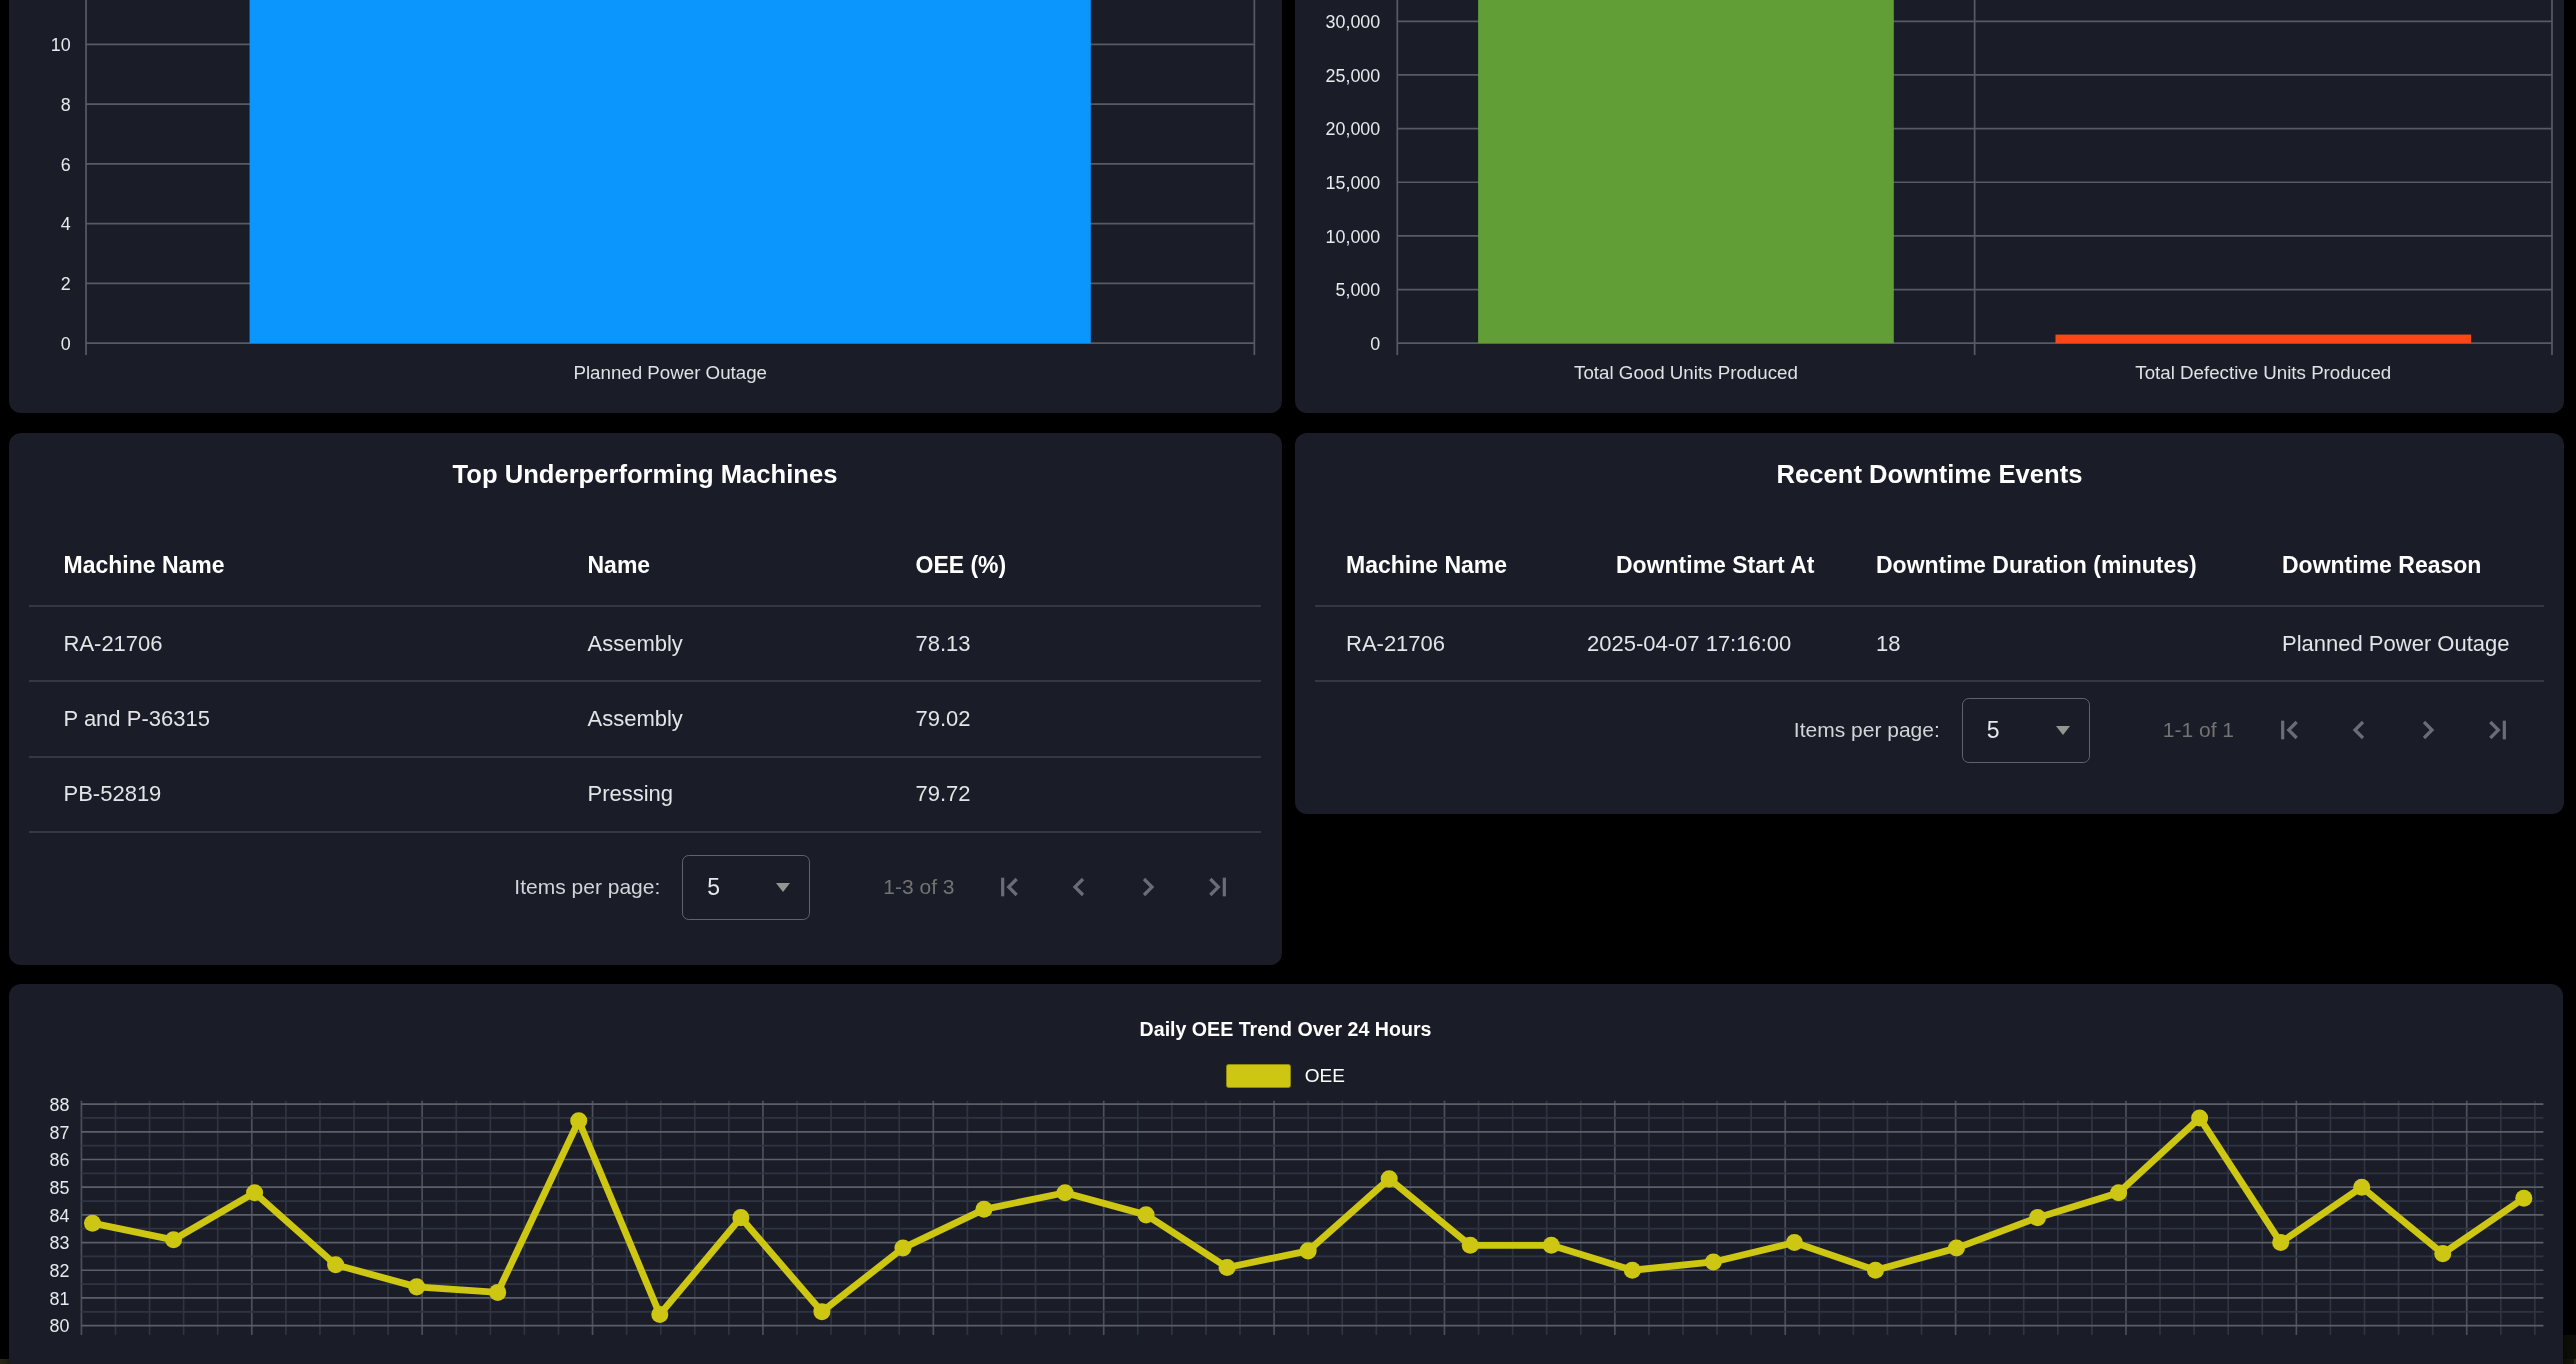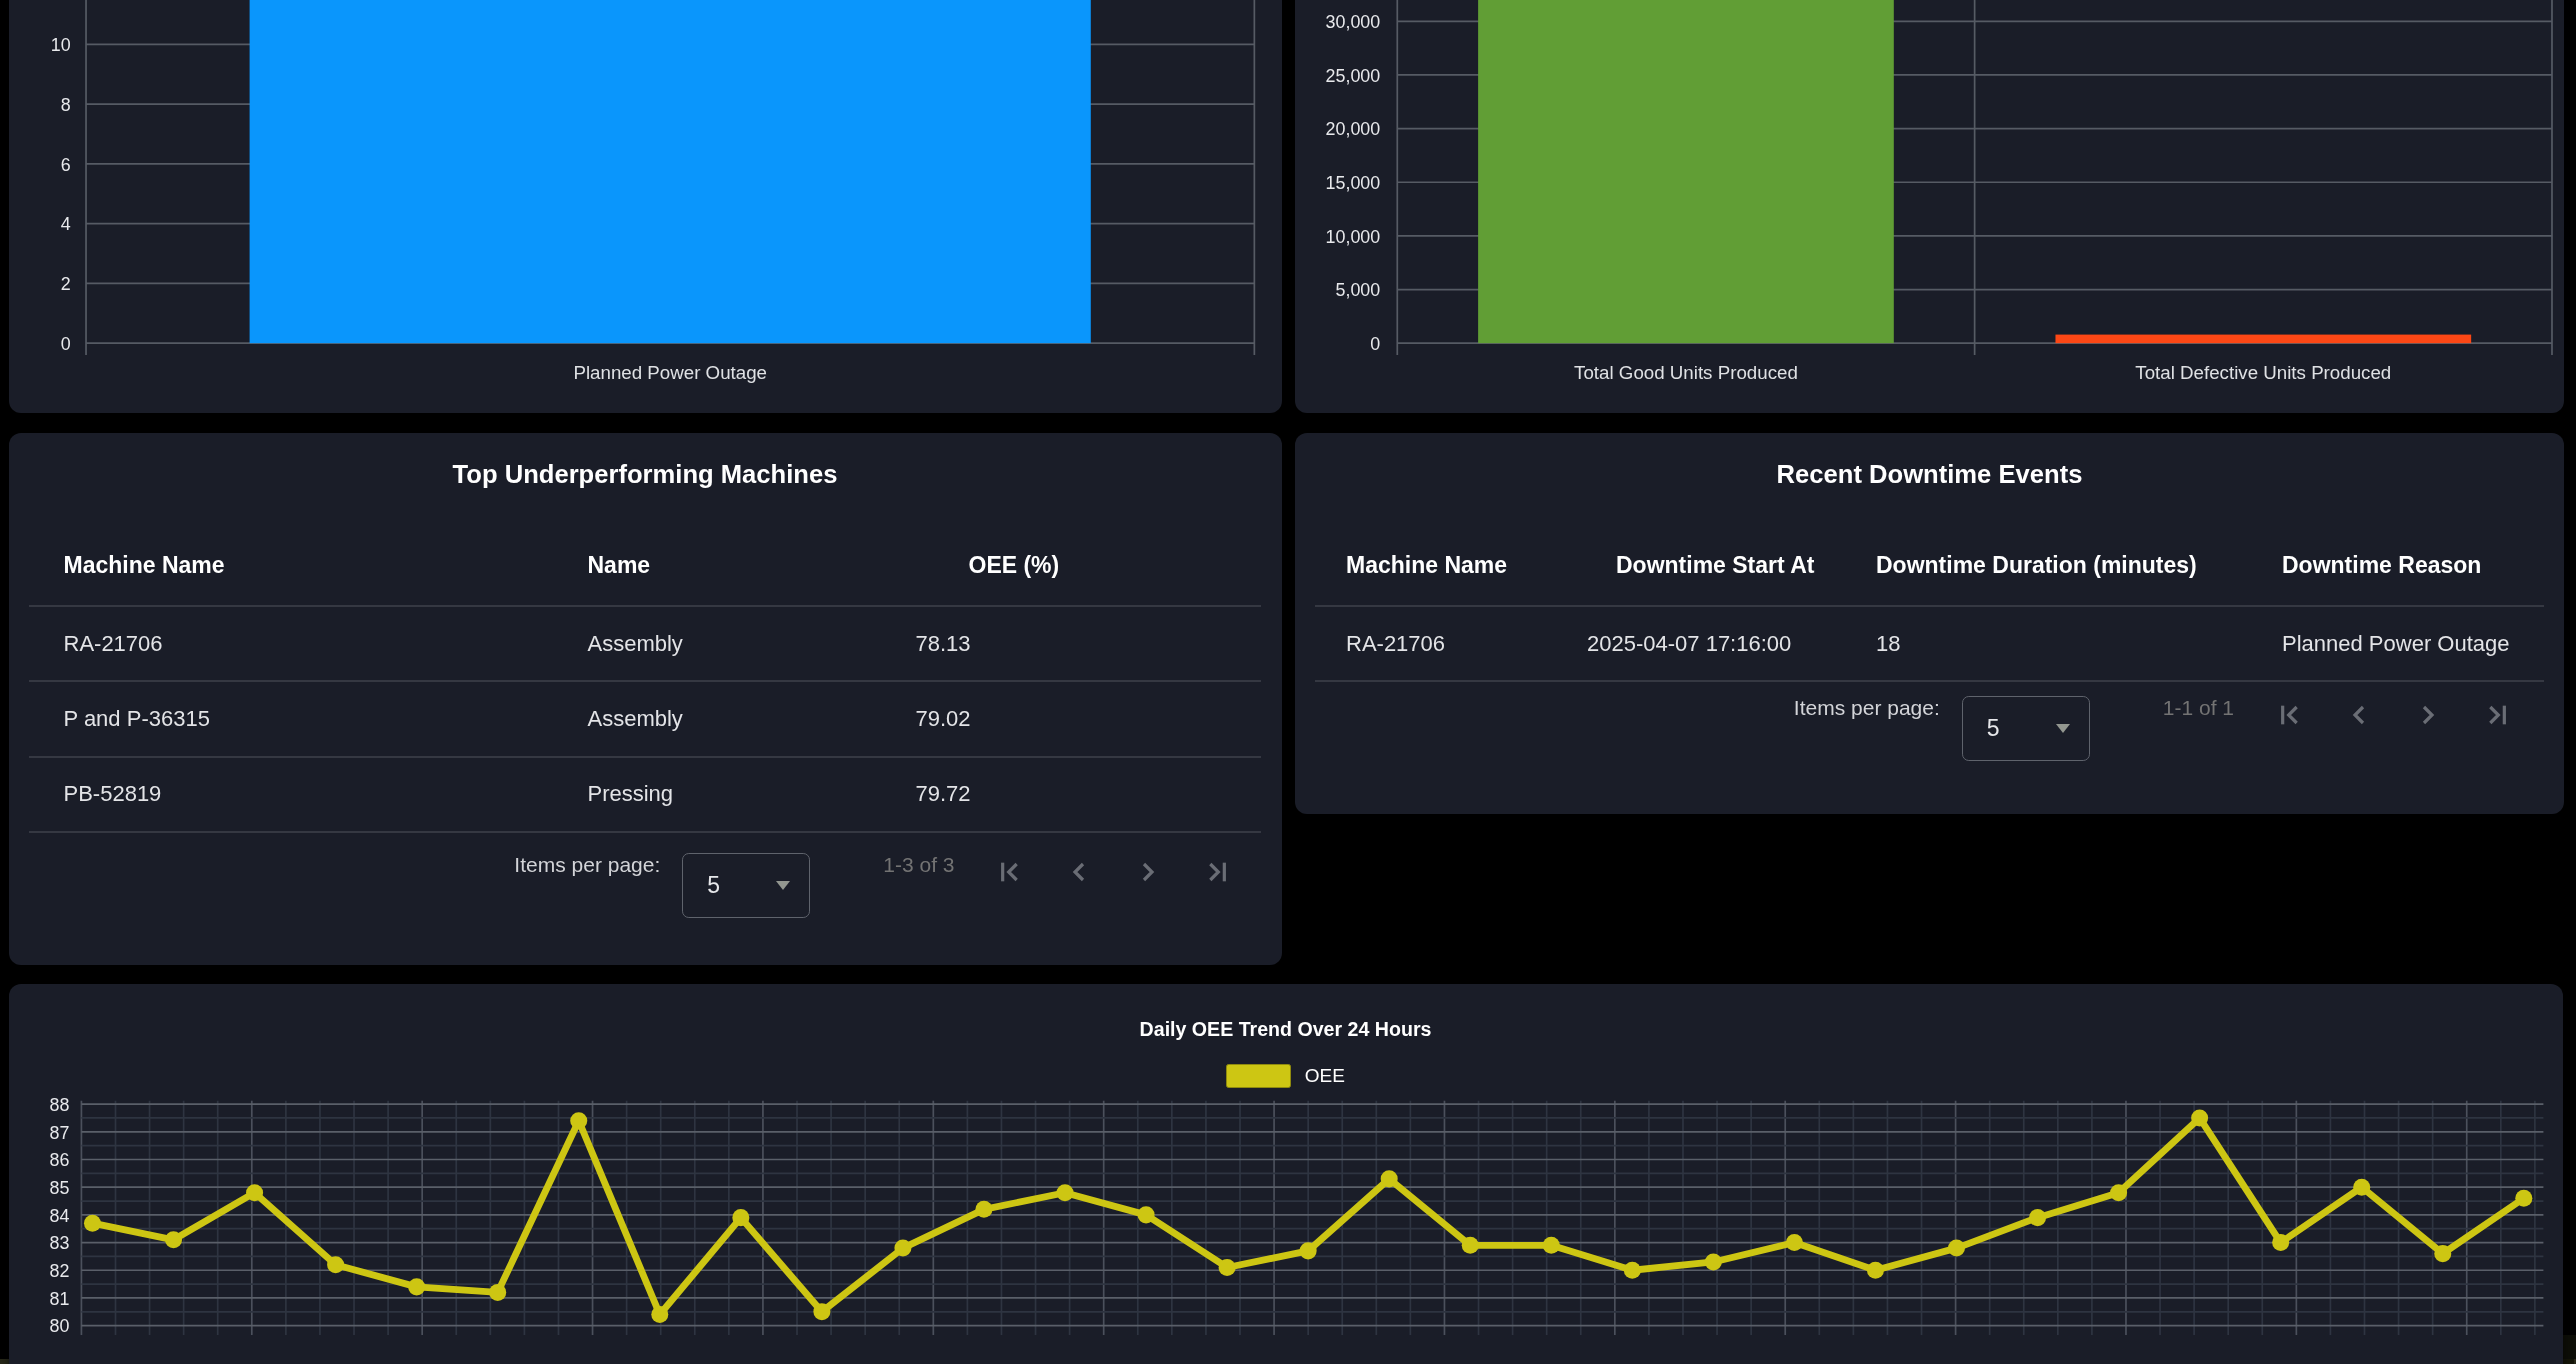--- a/index.html
+++ b/index.html
@@ -6,21 +6,21 @@
   body{font-family:"Liberation Sans","DejaVu Sans",sans-serif;}
   .stage{position:relative;width:2576px;height:1365px;overflow:hidden;background:#000;}
   .card{position:absolute;background:#1a1d28;border-radius:12px;box-shadow:0 2.6px 8.5px rgba(0,0,0,.55);z-index:2;}
   .card-title{position:absolute;left:0;right:0;text-align:center;font-weight:bold;color:#fff;font-size:25.6px;}
   .chart-svg{position:absolute;z-index:3;}
   svg{font-family:"Liberation Sans","DejaVu Sans",sans-serif;}
   .thead span,.trow span{position:absolute;white-space:nowrap;}
   .thead{position:absolute;left:0;right:0;font-weight:bold;font-size:23px;color:#fff;}
   .trow{position:absolute;left:0;right:0;font-size:22px;color:#e3e4e7;}
   .divider{position:absolute;left:20.4px;right:20.4px;height:1.7px;background:rgba(255,255,255,.12);}
-  .paginator{position:absolute;display:flex;align-items:flex-start;height:68px;font-size:21px;color:#d3d4d8;}
+  .paginator{position:absolute;display:flex;align-items:center;height:68px;font-size:21px;color:#d3d4d8;}
   .pp-label{margin-right:22px;}
   .pp-select{display:flex;align-items:center;justify-content:space-between;width:128px;height:65px;
     border:1.7px solid #5f636c;border-radius:6.8px;padding:0 19px 0 24px;margin-right:73px;
     font-size:23px;color:#e6e7ea;cursor:pointer;box-sizing:border-box;}
   .pp-caret{width:0;height:0;border-left:7.7px solid transparent;border-right:7.7px solid transparent;border-top:9.4px solid #939790;}
   .pp-range{margin-right:37px;color:#737373;}
   .pp-nav{display:flex;align-items:center;gap:32px;}
   .pp-btn{width:37px;height:37px;display:flex;align-items:center;justify-content:center;cursor:default;}
   .legend{position:absolute;top:80px;left:0;right:0;display:flex;justify-content:center;align-items:center;gap:13.6px;z-index:4;}
   .legend-swatch{width:63px;height:22px;background:#cdc613;border:1.7px solid #8f8a0e;border-radius:2.6px;}
@@ -92,21 +92,21 @@
       <rect x="892.9200000000001" y="392.92" width="488.15999999999997" height="10.08" fill="#fc4715"></rect>
       <text x="1137" y="445" text-anchor="middle" fill="#dfe1e4" font-size="22">Total Defective Units Produced</text>
     </svg>
 
   <div class="card" style="left:8.5px;top:433px;width:1273px;height:532px;">
     <div class="card-title" style="top:27px;">Top Underperforming Machines</div>
 
     <div class="thead" style="top:119px;">
       <span style="left:55px;">Machine Name</span>
       <span style="left:579px;">Name</span>
-      <span style="left:960px;">OEE (%)</span>
+      <span style="left:907px;">OEE (%)</span>
     </div>
     <div class="divider" style="top:172px;"></div>
 
     <div class="trow" style="top:198px;">
       <span style="left:55px;">RA-21706</span>
       <span style="left:579px;">Assembly</span>
       <span style="left:907px;">78.13</span>
     </div>
     <div class="divider" style="top:247px;"></div>
 

